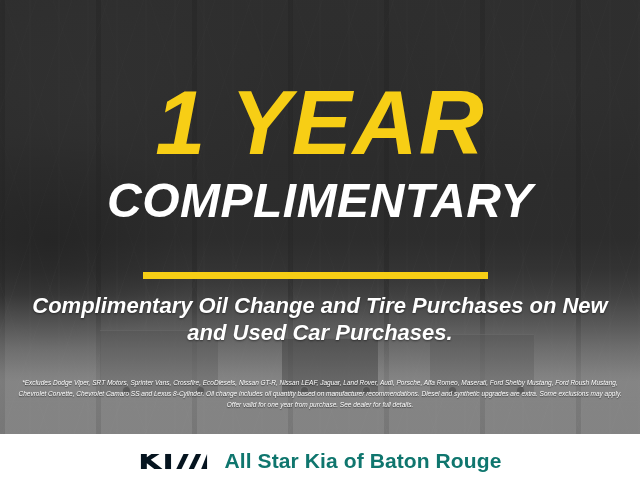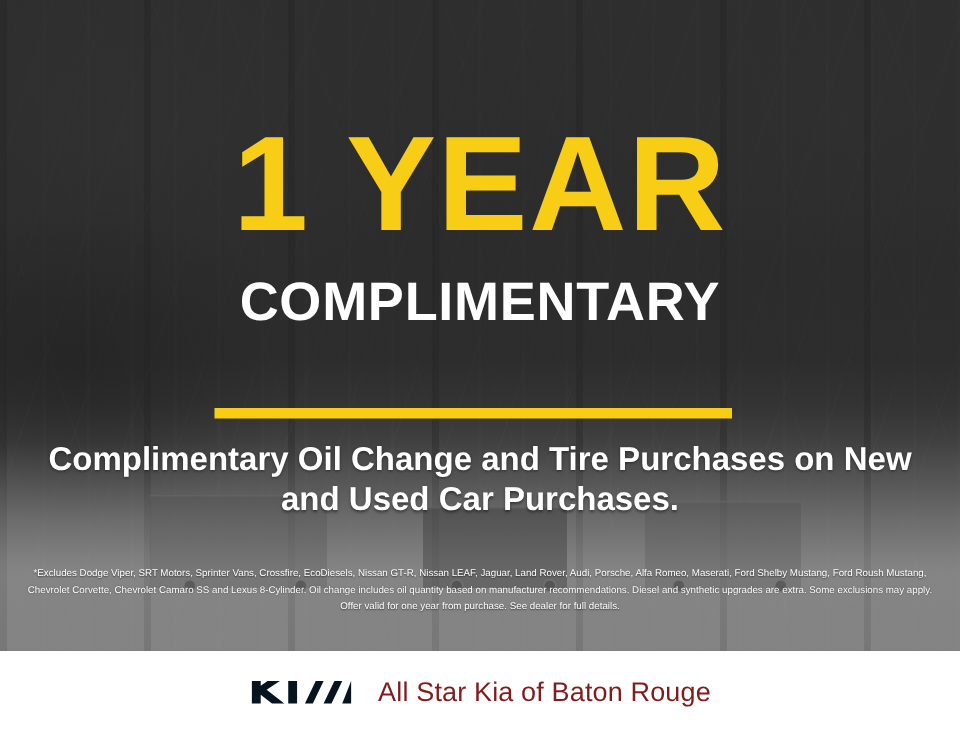--- a/index.html
+++ b/index.html
@@ -19,20 +19,21 @@
     background: #ffffff;
   }
 
   
   #hero {
     position: absolute;
     left: 0; top: 0;
     width: 640px; height: 434px;
     overflow: hidden;
     background: #3a3a3a;
+    font-style: italic;
   }
 
   
   .bg-photo {
     position: absolute;
     inset: 0;
     background:
       
       linear-gradient(to bottom,
         rgba(0,0,0,0) 0%,
@@ -113,21 +114,21 @@
     font-size: 90px;
     line-height: 90px;
     font-weight: 700;
     letter-spacing: 1px;
     color: #F7CE15;
   }
 
   #headline-comp {
     position: absolute;
     top: 180px; left: 0; right: 0;
-    font-size: 36px;
+    font-size: 48px;
     line-height: 42px;
     font-weight: 700;
     letter-spacing: 0.5px;
     color: #ffffff;
   }
 
   #headline-maint {
     position: absolute;
     top: 222px; left: 0; right: 0;
     font-size: 40px;
@@ -179,23 +180,23 @@
     background: #ffffff;
     display: flex;
     align-items: center;
     justify-content: center;
     gap: 16px;
   }
 
   #kia-logo { display: block; }
 
   #dealer-name {
-    font-size: 18px;
-    font-weight: 400;
-    color: #7f1d1d;
+    font-size: 21px;
+    font-weight: 700;
+    color: #0f766e;
     letter-spacing: 0.1px;
     white-space: nowrap;
   }
 </style>
 </head>
 <body>
 
 <div id="ad-root">
 
   <div id="hero">

